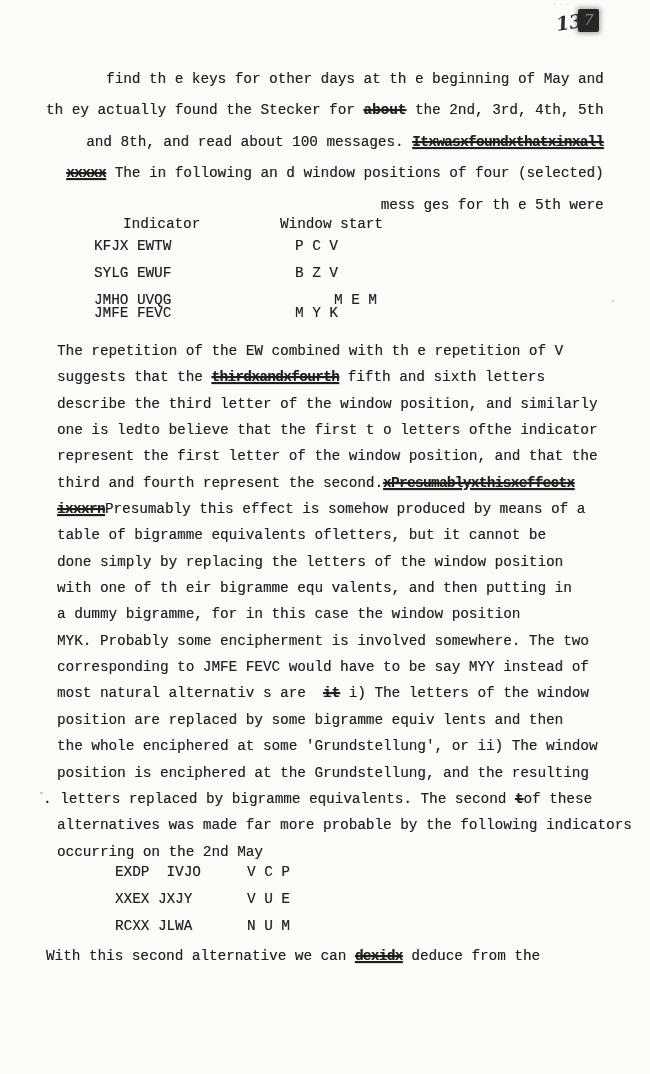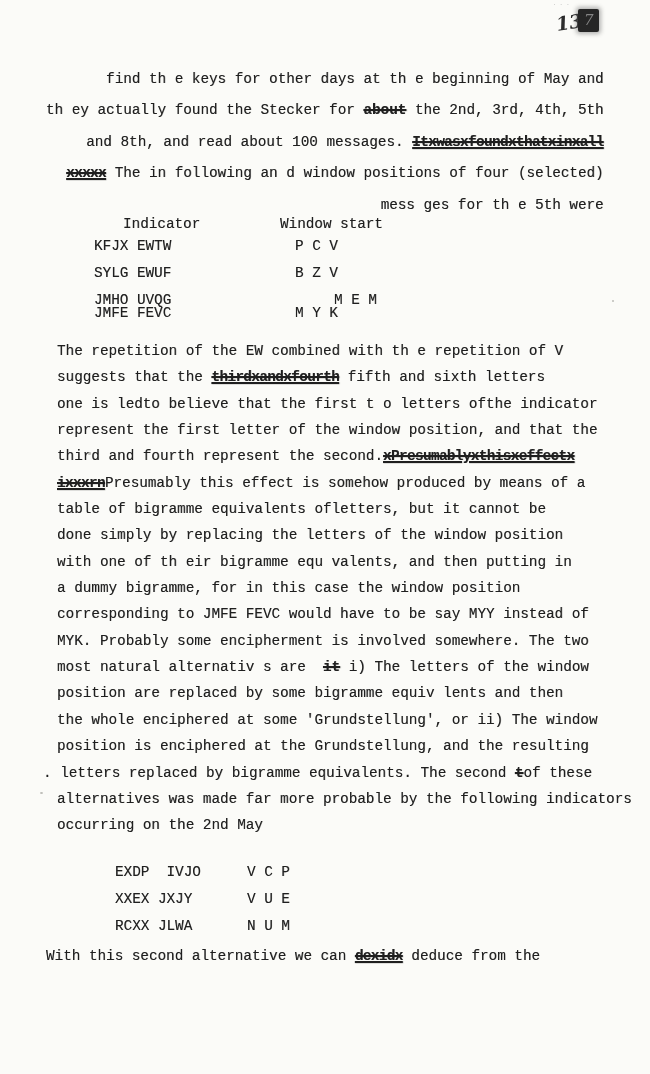--- a/index.html
+++ b/index.html
@@ -90,30 +90,31 @@
         <div class="trow" style="top: 303px;">
           <span style="left: 94px;">JMFE FEVC</span>
           <span style="left: 295px;">M Y K</span>
         </div>
       </div>
   </div>
 
   <div class="para para2">
       <div class="line"><span>The repetition of the EW combined with th e repetition of V</span></div>
       <div class="line"><span>suggests that the </span><span class="stu">thirdxandxfourth</span><span> fifth and sixth letters</span></div>
+      <div class="line"><span>describe the third letter of the window position, and similarly</span></div>
       <div class="line"><span>one is ledto believe that the first t o letters ofthe indicator</span></div>
       <div class="line"><span>represent the first letter of the window position, and that the</span></div>
       <div class="line"><span>third and fourth represent the second.</span><span class="stu">xPresumablyxthisxeffectx</span></div>
       <div class="line"><span class="stu">ixxxrn</span><span>Presumably this effect is somehow produced by means of a</span></div>
       <div class="line"><span>table of bigramme equivalents ofletters, but it cannot be</span></div>
       <div class="line"><span>done simply by replacing the letters of the window position</span></div>
       <div class="line"><span>with one of th eir bigramme equ valents, and then putting in</span></div>
       <div class="line"><span>a dummy bigramme, for in this case the window position</span></div>
+      <div class="line"><span>MYK. Probably some encipherment is involved somewhere. The two</span></div>
       <div class="line"><span>corresponding to JMFE FEVC would have to be say MYY instead of</span></div>
-      <div class="line"><span>MYK. Probably some encipherment is involved somewhere. The two</span></div>
       <div class="line"><span>most natural alternativ s are  </span><span class="st">it</span><span> i) The letters of the window</span></div>
       <div class="line"><span>position are replaced by some bigramme equiv lents and then</span></div>
       <div class="line"><span>the whole enciphered at some 'Grundstellung', or ii) The window</span></div>
       <div class="line"><span>position is enciphered at the Grundstellung, and the resulting</span></div>
       <div class="line" style="margin-left: -14px;"><span>. letters replaced by bigramme equivalents. The second </span><span class="st">t</span><span>of these</span></div>
       <div class="line"><span>alternatives was made far more probable by the following indicators</span></div>
       <div class="line"><span>occurring on the 2nd May</span></div>
     </div>
 
   <div>

